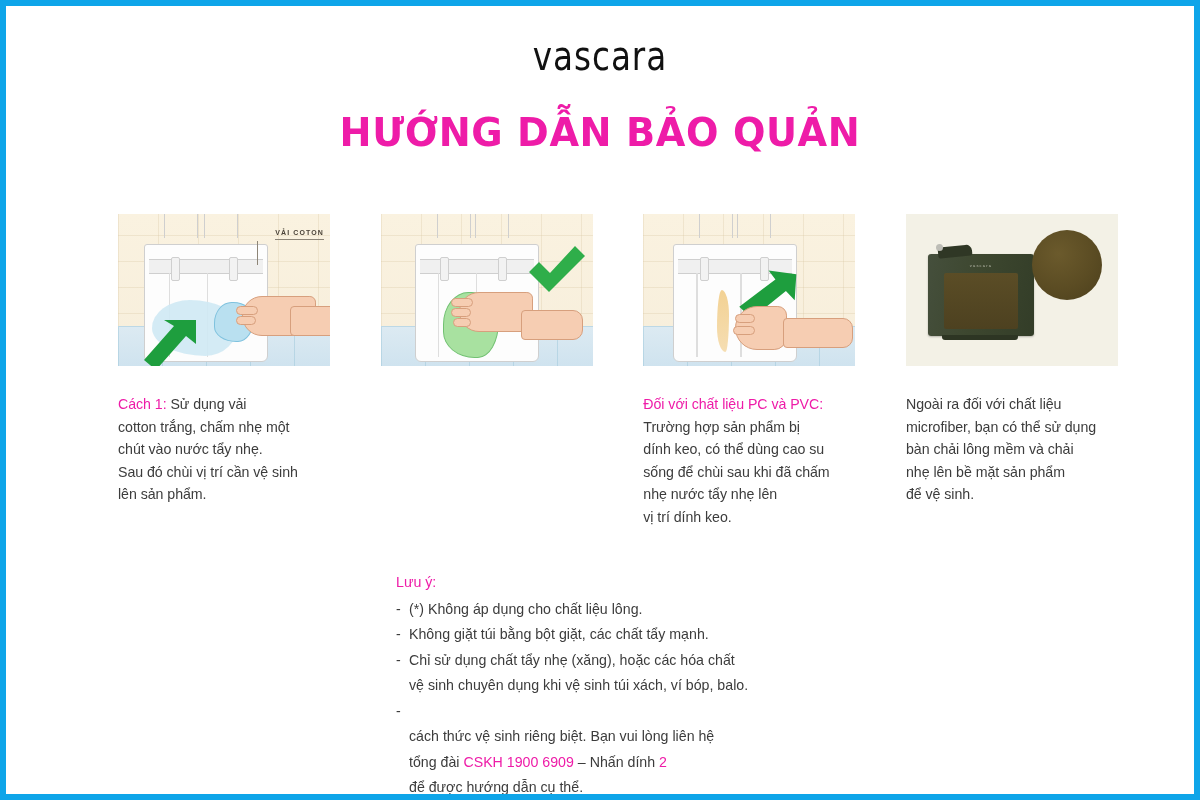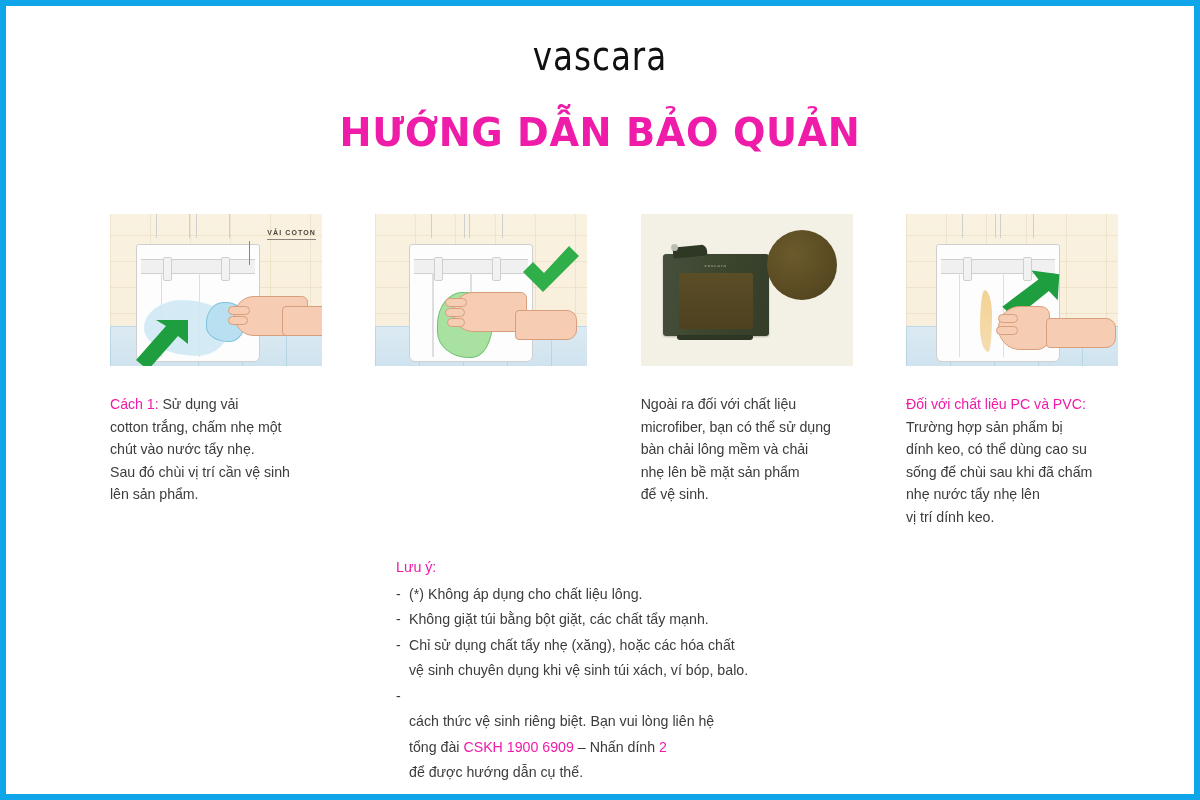--- a/index.html
+++ b/index.html
@@ -52,21 +52,21 @@
 
   
   .columns {
     position: absolute;
     top: 208px;
     left: 104px;
     width: 1008px;
     display: flex;
     justify-content: space-between;
   }
-  .col { width: 212px; }
+  .col { width: 212px; margin-left: 8px; }
 
   .thumb {
     width: 212px;
     height: 152px;
     position: relative;
     overflow: hidden;
     background: #ffffff;
   }
 
   
@@ -284,21 +284,21 @@
     line-height: 22.6px;
     color: #3c3c3c;
     letter-spacing: -0.05px;
   }
   .caption .hl { color: #ee1ca8; }
 
   
   .notes {
     position: absolute;
     left: 390px;
-    top: 549px;
+    top: 564px;
     width: 560px;
     font-family: "Liberation Sans", sans-serif;
     font-size: 14.2px;
     line-height: 25.5px;
     color: #3c3c3c;
   }
   .notes-title {
     color: #ee1ca8;
     margin-bottom: 1px;
   }
@@ -395,20 +395,60 @@
         <div class="finger" style="left:70px; top:94px; width:20px;"></div>
         <div class="finger" style="left:72px; top:104px; width:18px;"></div>
 
         <div class="check" style="left:146px; top:30px;">
           <svg width="60" height="50" viewBox="0 0 60 50">
             <polygon points="22,48 2,28 12,18 23,29 48,2 58,12" fill="#2fae4a"></polygon>
           </svg>
         </div>
       </div>
 
+    </div>
+
+    <div class="col">
+      <div class="thumb">
+        <div class="scene">
+          <div class="floor"></div>
+        </div>
+
+        <div class="handle" style="left:56px;"></div>
+        <div class="handle" style="left:94px;"></div>
+
+        <div class="bag" style="left:30px;">
+          <div class="crease" style="left:22px;"></div>
+          <div class="crease" style="left:66px;"></div>
+          <div class="tab" style="left:26px;"></div>
+          <div class="tab" style="left:86px;"></div>
+        </div>
+
+        <div class="stain" style="left:74px; top:76px; width:12px; height:62px;"></div>
+
+        <div class="arrow" style="left:86px; top:52px;">
+          <svg width="70" height="60" viewBox="0 0 70 60">
+            <polygon points="64,4 66,30 56,22 26,54 12,44 44,12 36,4" fill="#1e9e3e" transform="rotate(8 35 30)"></polygon>
+          </svg>
+        </div>
+
+        <div class="hand palm" style="left:92px; top:92px; width:52px; height:44px; border-radius:24px 10px 14px 24px;"></div>
+        <div class="hand forearm" style="left:140px; top:104px; width:70px;"></div>
+        <div class="finger" style="left:92px; top:100px; width:20px;"></div>
+        <div class="finger" style="left:90px; top:112px; width:22px;"></div>
+      </div>
+
+      <div class="caption">
+        <span class="hl">Đối với chất liệu PC và PVC:</span><br>
+        <span>Trường hợp sản phẩm bị</span><br>
+        <span>dính keo, có thể dùng  cao su</span><br>
+        <span>sống để chùi sau khi đã chấm</span><br>
+        <span>nhẹ nước tẩy nhẹ lên</span><br>
+        <span>vị trí dính keo.</span>
+      </div>
     </div>
 
     <div class="col">
       <div class="thumb">
         <div class="photo">
           <div class="wallet">
             <div class="zip"></div>
             <div class="pull"></div>
             <div class="brand">vascara</div>
             <div class="panel"></div>
@@ -420,60 +460,20 @@
 
       <div class="caption">
         <span>Ngoài ra đối với chất liệu</span><br>
         <span>microfiber, bạn có thể sử dụng</span><br>
         <span>bàn chải lông mềm và chải</span><br>
         <span>nhẹ lên bề mặt sản phẩm</span><br>
         <span>để vệ sinh.</span>
       </div>
     </div>
 
-    <div class="col">
-      <div class="thumb">
-        <div class="scene">
-          <div class="floor"></div>
-        </div>
-
-        <div class="handle" style="left:56px;"></div>
-        <div class="handle" style="left:94px;"></div>
-
-        <div class="bag" style="left:30px;">
-          <div class="crease" style="left:22px;"></div>
-          <div class="crease" style="left:66px;"></div>
-          <div class="tab" style="left:26px;"></div>
-          <div class="tab" style="left:86px;"></div>
-        </div>
-
-        <div class="stain" style="left:74px; top:76px; width:12px; height:62px;"></div>
-
-        <div class="arrow" style="left:86px; top:52px;">
-          <svg width="70" height="60" viewBox="0 0 70 60">
-            <polygon points="64,4 66,30 56,22 26,54 12,44 44,12 36,4" fill="#1e9e3e" transform="rotate(8 35 30)"></polygon>
-          </svg>
-        </div>
-
-        <div class="hand palm" style="left:92px; top:92px; width:52px; height:44px; border-radius:24px 10px 14px 24px;"></div>
-        <div class="hand forearm" style="left:140px; top:104px; width:70px;"></div>
-        <div class="finger" style="left:92px; top:100px; width:20px;"></div>
-        <div class="finger" style="left:90px; top:112px; width:22px;"></div>
-      </div>
-
-      <div class="caption">
-        <span class="hl">Đối với chất liệu PC và PVC:</span><br>
-        <span>Trường hợp sản phẩm bị</span><br>
-        <span>dính keo, có thể dùng  cao su</span><br>
-        <span>sống để chùi sau khi đã chấm</span><br>
-        <span>nhẹ nước tẩy nhẹ lên</span><br>
-        <span>vị trí dính keo.</span>
-      </div>
-    </div>
-
   </div>
 
   <div class="notes">
     <div class="notes-title">Lưu ý:</div>
 
     <div class="note-row">
       <span class="note-dash">-</span>
       <span class="note-text">(*) Không áp dụng cho chất liệu lông.</span>
     </div>
 

